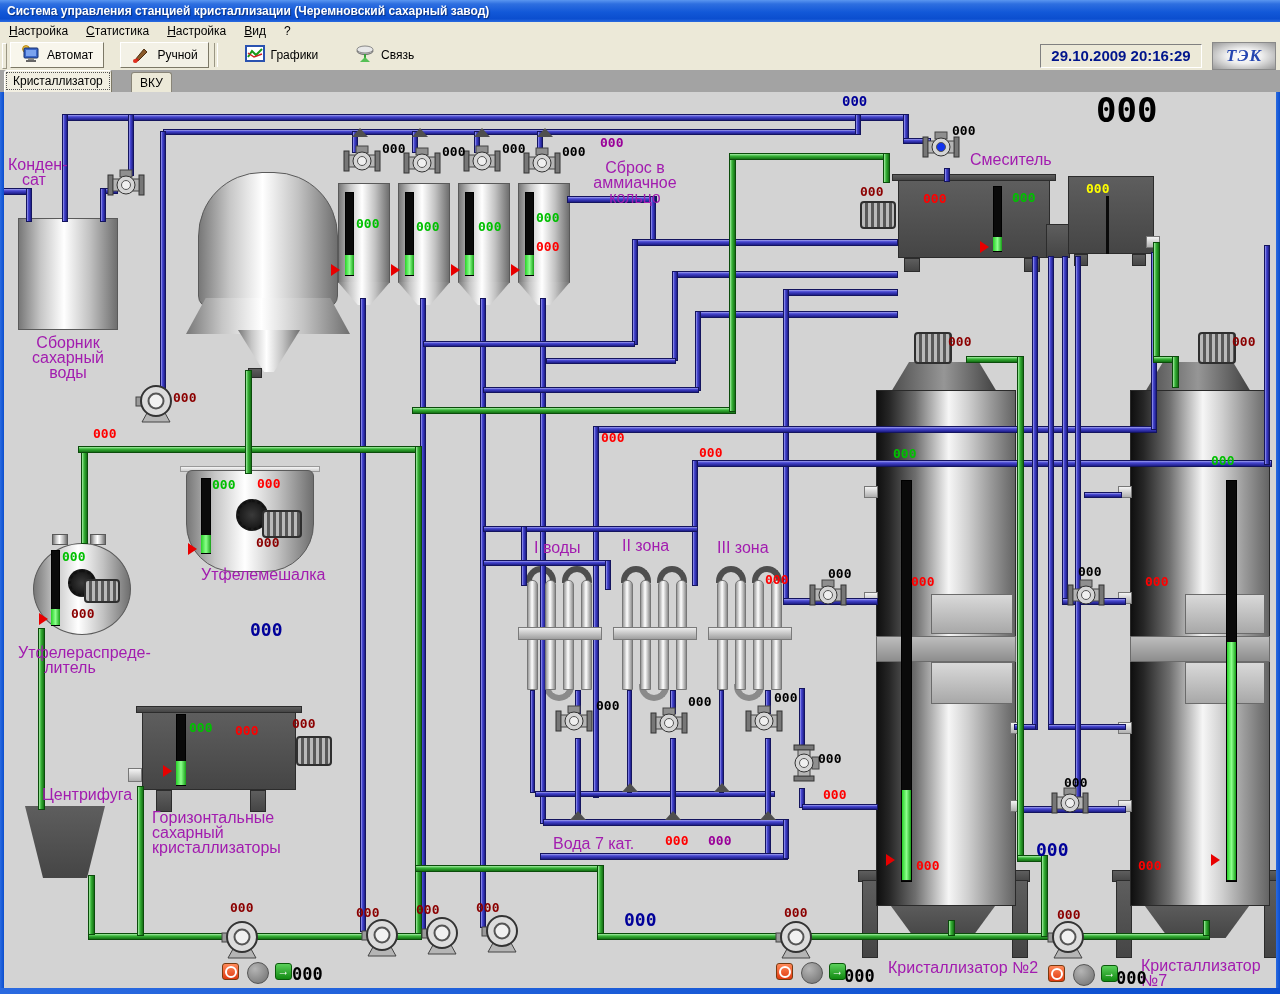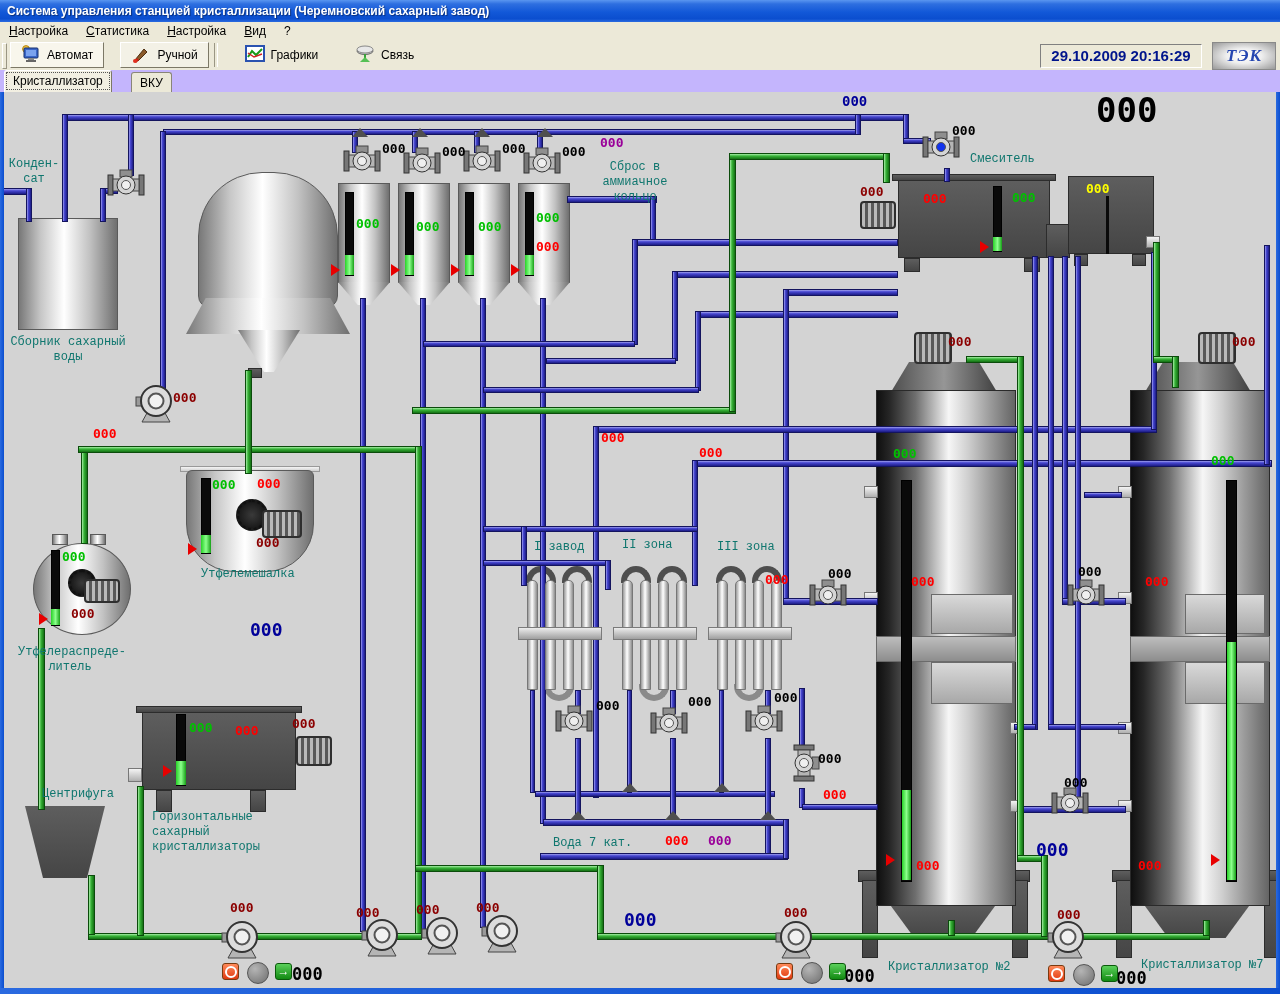--- a/index.html
+++ b/index.html
@@ -22,21 +22,21 @@
   .tbtn.raised{border-color:#fff #7c7866 #7c7866 #fff;background:#f3f1e6;}
   .tbtn.active{background:#f8f6ec;border-color:#fff #7c7866 #7c7866 #fff;}
   .tsep{position:absolute;top:3px;width:2px;height:24px;border-left:1px solid #9a9683;border-right:1px solid #fff;}
   #datetime{position:absolute;top:4px;left:1040px;width:160px;height:22px;line-height:22px;text-align:center;
     border:1px solid;border-color:#808080 #fff #fff #808080;color:#00148c;font-weight:bold;font-size:15px;
     font-family:"Liberation Sans",sans-serif;background:#ece9d8;}
   #logo{position:absolute;top:2px;left:1212px;width:62px;height:26px;border:1px solid #8a8a8a;
     background:radial-gradient(ellipse at 50% 50%,#ffffff 0%,#efefef 40%,#bdbdbd 75%,#9a9a9a 100%);
     color:#2546b0;font-family:"Liberation Serif",serif;font-style:italic;font-weight:bold;font-size:17px;
     text-align:center;line-height:25px;letter-spacing:1px;}
-  #tabbar{position:absolute;left:0;top:70px;width:1280px;height:22px;background:#c4b5fd;
+  #tabbar{position:absolute;left:0;top:70px;width:1280px;height:22px;background:#a3a3a3;
     border-bottom:1px solid #0c4a6e;}
   .tab{position:absolute;bottom:0;height:20px;background:#ece9d8;border:1px solid #898578;border-bottom:none;
     border-radius:3px 3px 0 0;font-size:12px;padding:3px 8px 0 8px;box-sizing:border-box;color:#000;}
   .tab.active{height:22px;background:#f2efe2;border-color:#fff #7c7866 #ece9d8 #fff;outline:1px dotted #555;outline-offset:-3px;}
   
   #canvas{position:absolute;left:0;top:92px;width:1280px;height:902px;background:#d3d3d3;}
   .brd{position:absolute;background:linear-gradient(90deg,#2a6ae0,#0b4ecf);z-index:60;}
   
   .pipe{position:absolute;box-sizing:border-box;z-index:2;}
   
@@ -55,21 +55,21 @@
   .tee{width:0;height:0;border-left:8px solid transparent;border-right:8px solid transparent;border-bottom:9px solid #4f4f4f;z-index:3;}
   .tube{background:linear-gradient(90deg,#9a9a9a,#ffffff 45%,#8d8d8d);border:1px solid #777;border-radius:5px 5px 0 0;z-index:2;}
   .arct{border:6px solid #4e4e4e;border-bottom:none;border-radius:15px 15px 0 0;z-index:1;}
   .arcb{border:6px solid #8a8a8a;border-top:none;border-radius:0 0 15px 15px;z-index:1;}
   .midbar{background:linear-gradient(180deg,#ececec,#9f9f9f);border:1px solid #7a7a7a;z-index:3;}
   .gear{background:radial-gradient(circle,#3a3a3a 0%,#161616 80%);border:3px dotted #111;border-radius:50%;z-index:8;}
   .motor{background:repeating-linear-gradient(90deg,#b9b9b9 0 3px,#585858 3px 6px);border:2px solid #2f2f2f;border-radius:4px;z-index:8;}
   .linebar{background:#0a0a0a;z-index:5;}
   svg.dev{position:absolute;z-index:9;overflow:visible;}
   
-  .lbl{position:absolute;font-size:12px;color:#0f766e;white-space:pre-line;z-index:20;line-height:15px;font-family:Liberation Mono, monospace;}
+  .lbl{position:absolute;font-size:16px;color:#a21caf;white-space:pre-line;z-index:20;line-height:15px;}
   .lbl.c{text-align:center;}
   .val{position:absolute;font-family:"DejaVu Sans Mono",monospace;font-weight:bold;font-size:13px;z-index:21;letter-spacing:0;}
   .v-g{color:#00c000;} .v-r{color:#ff0000;} .v-m{color:#8b0000;} .v-k{color:#000;}
   .v-p{color:#990099;} .v-y{color:#ffff00;} .v-n14{color:#000099;font-size:14px;}
   .v-n18{color:#000099;font-size:18px;} .v-big{color:#000;font-size:34px;} .v-ctrl{color:#000;font-size:17px;}
   
   .ctrl{position:absolute;height:20px;z-index:25;}
   .cbtn{position:absolute;width:17px;height:17px;border-radius:3px;border:1px solid #7a3a10;box-sizing:border-box;}
   .cstop{background:linear-gradient(180deg,#ff8a5a,#e03a10);}
   .cstop span{display:block;width:8px;height:8px;border:2px solid #fff;border-radius:50%;margin:2px auto;}
@@ -534,21 +534,21 @@
       <div class="lbl" style="left: 201px; top: 475px; width: auto; height: auto; position: absolute;">Утфелемешалка</div>
       <div class="lbl c" style="left: 18px; top: 553px; width: 104px; height: auto; position: absolute;">Утфелераспреде-
 литель</div>
       <div class="lbl" style="left: 42px; top: 695px; width: auto; height: auto; position: absolute;">Центрифуга</div>
       <div class="lbl" style="left: 152px; top: 718px; width: auto; height: auto; position: absolute;">Горизонтальные
 сахарный
 кристаллизаторы</div>
       <div class="lbl" style="left: 970px; top: 60px; width: auto; height: auto; position: absolute;">Смеситель</div>
       <div class="lbl c" style="left: 576px; top: 68px; width: 118px; height: auto; position: absolute;">Сброс в аммиачное
 кольцо</div>
-      <div class="lbl" style="left: 534px; top: 448px; width: auto; height: auto; position: absolute;">I завод</div>
+      <div class="lbl" style="left: 534px; top: 448px; width: auto; height: auto; position: absolute;">I воды</div>
       <div class="lbl" style="left: 622px; top: 446px; width: auto; height: auto; position: absolute;">II зона</div>
       <div class="lbl" style="left: 717px; top: 448px; width: auto; height: auto; position: absolute;">III зона</div>
       <div class="lbl" style="left: 553px; top: 744px; width: auto; height: auto; position: absolute;">Вода 7 кат.</div>
       <div class="lbl" style="left: 888px; top: 868px; width: auto; height: auto; position: absolute;">Кристаллизатор №2</div>
       <div class="lbl" style="left: 1141px; top: 866px; width: auto; height: auto; position: absolute;">Кристаллизатор №7</div>
       <div class="val v-k" style="left: 382px; top: 49px; width: auto; height: auto; position: absolute;">000</div>
       <div class="val v-k" style="left: 442px; top: 52px; width: auto; height: auto; position: absolute;">000</div>
       <div class="val v-k" style="left: 502px; top: 49px; width: auto; height: auto; position: absolute;">000</div>
       <div class="val v-k" style="left: 562px; top: 52px; width: auto; height: auto; position: absolute;">000</div>
       <div class="val v-k" style="left: 952px; top: 31px; width: auto; height: auto; position: absolute;">000</div>

